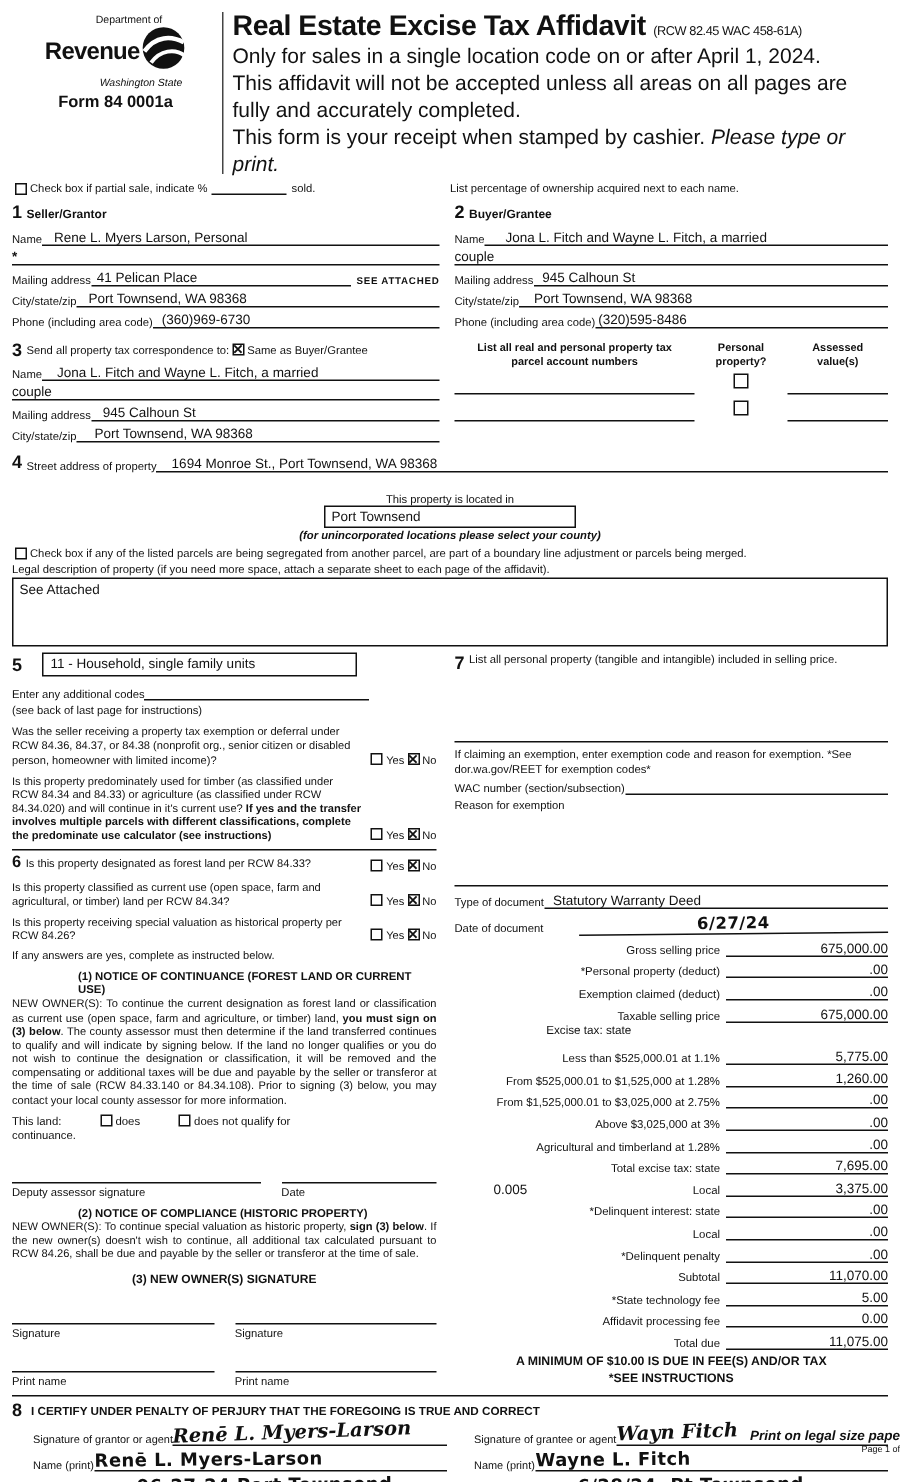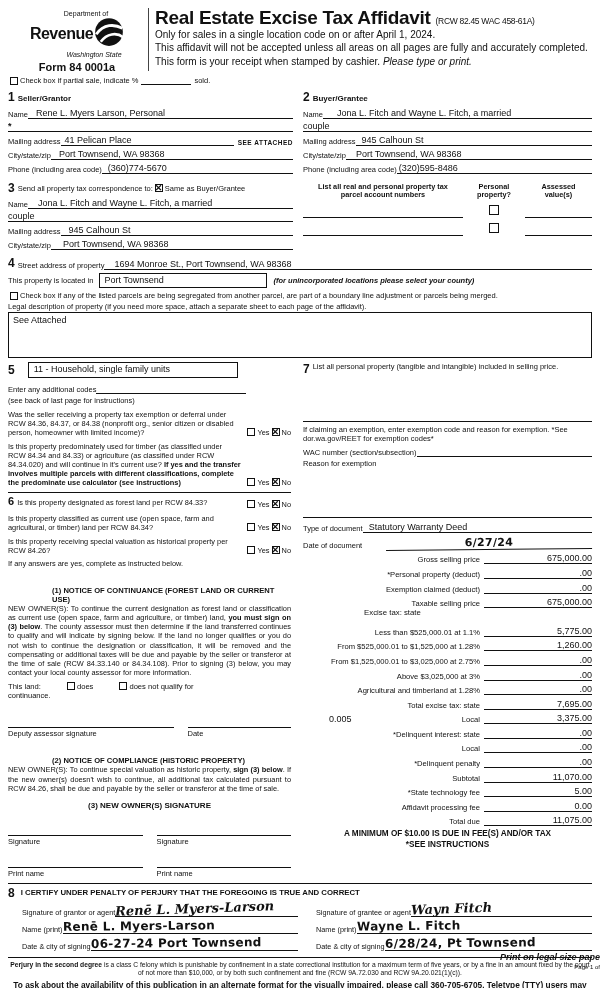--- a/index.html
+++ b/index.html
@@ -12,21 +12,21 @@
   .logo-block { width:138px; padding-top:4px; text-align:center; flex:none; }
   .logo-line1 { font-size:7px; margin-left:18px; }
   .logo-row { display:flex; justify-content:center; align-items:center; gap:1px; }
   .logo-rev { font-size:16px; font-weight:bold; letter-spacing:-0.5px; }
   .logo-sub { font-size:7px; font-style:italic; margin-left:34px; }
   .form-no { font-size:11px; font-weight:bold; margin-top:3px; }
   .header-divider { width:1px; background:#444; align-self:stretch; margin:2px 6px 2px 2px; }
   .title-block { flex:1; padding-top:2px; }
   .title-line { font-size:19px; font-weight:bold; letter-spacing:-0.3px; line-height:1.05; }
   .title-ref { font-size:8.5px; font-weight:normal; }
-  .hnote { font-size:10px; line-height:1.25; margin-top:1px; }
+  .hnote { font-size:14px; line-height:1.25; margin-top:1px; }
   .hnote .em { font-style:italic; }
 
   
   .cb { width:8px; height:8px; border:1px solid #111; display:inline-block; position:relative; vertical-align:-1px; margin:0 2px 0 2px; flex:none; background:#fff; }
   .cb.checked::after { content:"✕"; position:absolute; left:-1px; top:-2px; font-size:9px; font-weight:bold; color:#111; }
   .lbl { font-size:7.5px; white-space:nowrap; }
   .val { font-size:9px; }
   .fill { flex:1; border-bottom:1px solid #111; min-width:10px; }
   .frow { display:flex; align-items:flex-end; margin-top:3px; }
   .secnum { font-size:12px; font-weight:bold; margin-right:3px; }
@@ -50,36 +50,36 @@
   
   .parcel-head { display:flex; text-align:center; font-size:7.3px; font-weight:bold; line-height:1.15; margin-top:2px; }
   .ph1 { width:160px; } .ph2 { width:62px; } .ph3 { flex:1; }
   .parcel-row { display:flex; align-items:flex-end; margin-top:4px; height:14px; }
   .pr-num { width:160px; border-bottom:1px solid #111; font-size:9px; }
   .pr-cb { width:62px; text-align:center; }
   .pr-cb .cb { width:10px; height:10px; }
   .pr-val { flex:1; border-bottom:1px solid #111; font-size:9px; text-align:left; padding-left:8px; }
 
   
-  .located-row { display:flex; align-items:center; margin-top:3px; }
+  .located-row { display:flex; align-items:center; margin-top:13px;flex-direction:column; }
   .located-box { border:1px solid #111; width:168px; height:15px; font-size:9px; padding:1px 4px; margin:0 6px; }
   .located-note { font-size:7.5px; font-weight:bold; font-style:italic; }
   .legal-box { border:1px solid #111; height:46px; font-size:9px; padding:2px 4px; margin-top:1px; }
 
   
   .main-cols { display:flex; gap:12px; margin-top:4px; }
   .mc-l { width:283px; flex:none; }
   .mc-r { flex:1; }
   .code-row { display:flex; align-items:center; gap:10px; }
   .code-box { border:1px solid #111; width:210px; height:16px; font-size:9px; padding:1px 5px; }
   .q-row { display:flex; margin-top:5px; }
   .q-text { flex:1; font-size:7.4px; line-height:1.22; padding-right:4px; }
   .yn { white-space:nowrap; font-size:7.4px; align-self:flex-end; }
   .para { font-size:7.4px; line-height:1.24; margin-top:4px; text-align:justify; }
-  .notice-title { font-size:7.6px; font-weight:bold; margin-top:18px;padding-left:44px; }
+  .notice-title { font-size:7.6px; font-weight:bold; margin-top:5px;padding-left:44px; }
   .sep-top { border-top:1px solid #111; margin-top:5px; padding-top:2px; }
   .land-row { display:flex; font-size:7.6px; margin-top:5px; gap:24px; }
   .sig-pair { display:flex; gap:14px; margin-top:14px; }
   .sig-cell { flex:1; }
   .sig-line { border-bottom:1px solid #111; height:12px; }
   .sig-lbl { font-size:7.5px; margin-top:1px; }
   .center-bold { text-align:center; font-size:8px; font-weight:bold; margin-top:8px; }
 
   
   .blank-line { border-bottom:1px solid #111; height:12px; }
@@ -138,20 +138,21 @@
     </div>
   </div>
 
   <div class="partial-row">
     <div class="partial-left">
       <span class="cb"></span>
       <span>Check box if partial sale, indicate %</span>
       <span class="pct-line"></span>
       <span>sold.</span>
     </div>
+    <div class="lbl" style="width:292px;">List percentage of ownership acquired next to each name.</div>
   </div>
 
   <div class="two-col">
     <div class="col-l">
       <div><span class="secnum">1</span><span class="sectitle">Seller/Grantor</span></div>
       <div class="frow">
           <span class="lbl">Name</span>
           <span class="fill val" style="padding-left:8px;">Rene L. Myers Larson, Personal</span>
         </div>
       <div class="name2" style="margin-top:2px;">
@@ -161,21 +162,21 @@
           <span class="lbl">Mailing address</span>
           <span class="fill val" style="padding-left:4px;">41 Pelican Place</span>
           <span class="see-attached">SEE  ATTACHED</span>
         </div>
       <div class="frow">
           <span class="lbl">City/state/zip</span>
           <span class="fill val" style="padding-left:8px;">Port Townsend, WA 98368</span>
         </div>
       <div class="frow">
           <span class="lbl">Phone (including area code)</span>
-          <span class="fill val" style="padding-left:6px;">(360)774-5670</span>
+          <span class="fill val" style="padding-left:6px;">(360)969-6730</span>
         </div>
     </div>
     <div class="col-r">
       <div><span class="secnum">2</span><span class="sectitle">Buyer/Grantee</span></div>
       <div class="frow">
           <span class="lbl">Name</span>
           <span class="fill val" style="padding-left:14px;">Jona L. Fitch and Wayne L. Fitch, a married</span>
         </div>
       <div class="name2" style="margin-top:2px;">
           <span class="val">couple</span>

